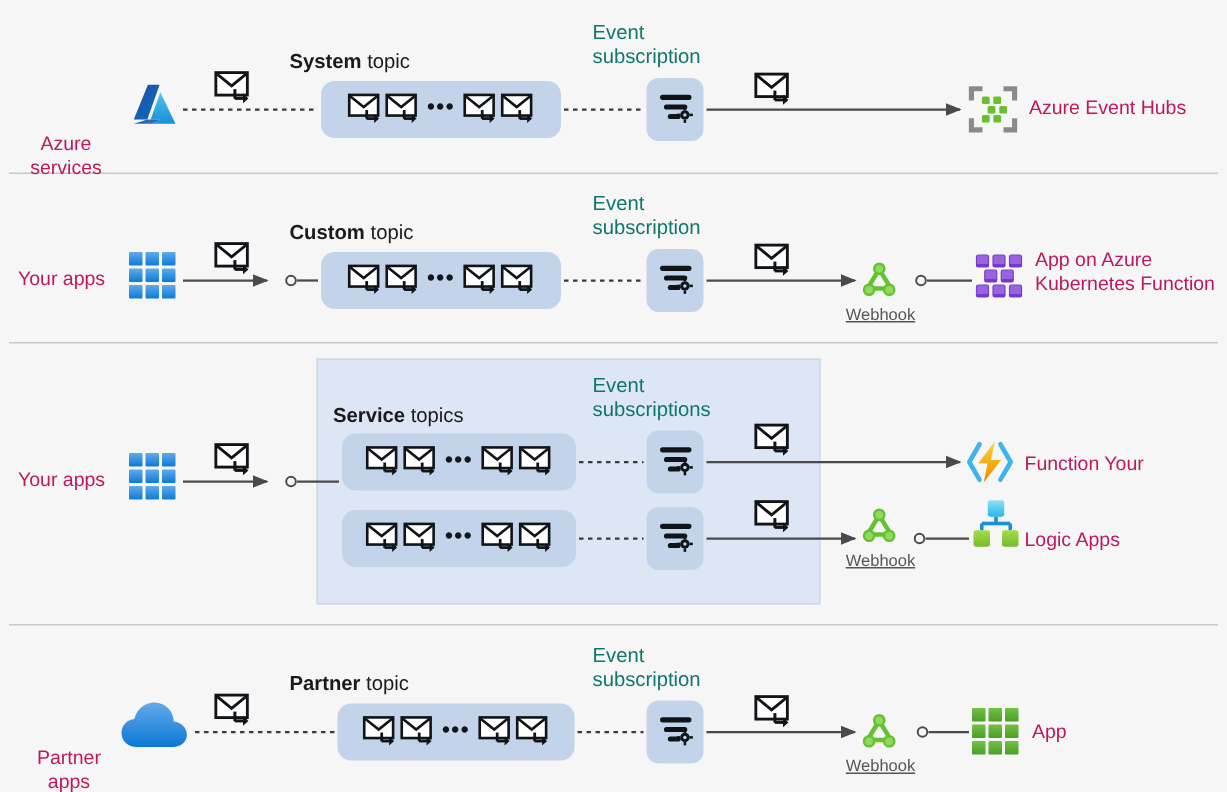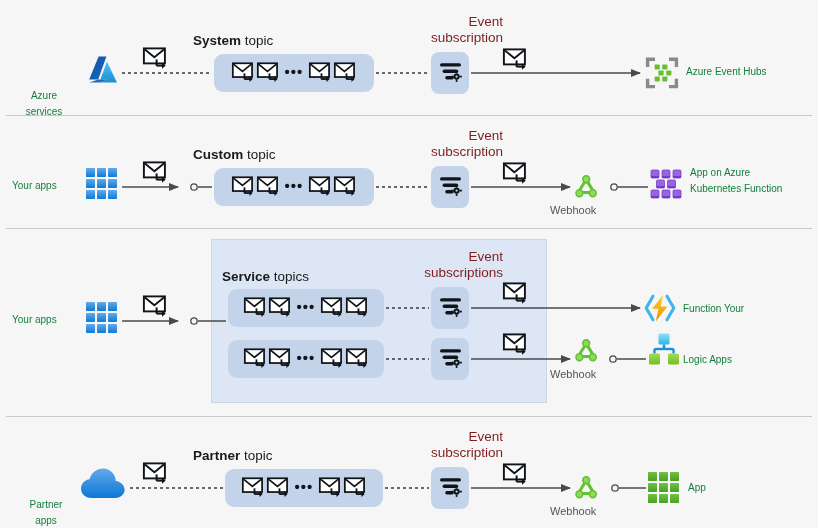--- a/index.html
+++ b/index.html
@@ -33,49 +33,50 @@
     left: 6px;
     width: 806px;
     height: 1px;
     background: #c8c8c8;
   }
 
   
   .abs { position: absolute; }
   .lbl {
     position: absolute;
-    font-size: 10px;
+    font-size: 13px;
     line-height: 16px;
-    color: #15803d;
+    color: #be185d;
     white-space: pre;
   }
   .lbl.center { text-align: center; }
   .topic-title {
     position: absolute;
     font-size: 13.5px;
     line-height: 16px;
     color: #1a1a1a;
     white-space: nowrap;
   }
   .topic-title b { font-weight: bold; }
   .sub-title {
     position: absolute;
     font-size: 13.5px;
     line-height: 16px;
-    text-align: right;
-    color: #7f1d1d;
+    text-align: left;
+    color: #0f766e;
     white-space: pre-line;
   }
   .webhook-label {
     position: absolute;
     font-size: 11px;
     line-height: 13px;
     color: #555;
-    text-align: left;
+    text-align: center;
     white-space: nowrap;
+    text-decoration: underline;
   }
 
   
   .topic-box {
     position: absolute;
     background: #c3d4ea;
     border-radius: 9px;
     display: flex;
     align-items: center;
     justify-content: center;

